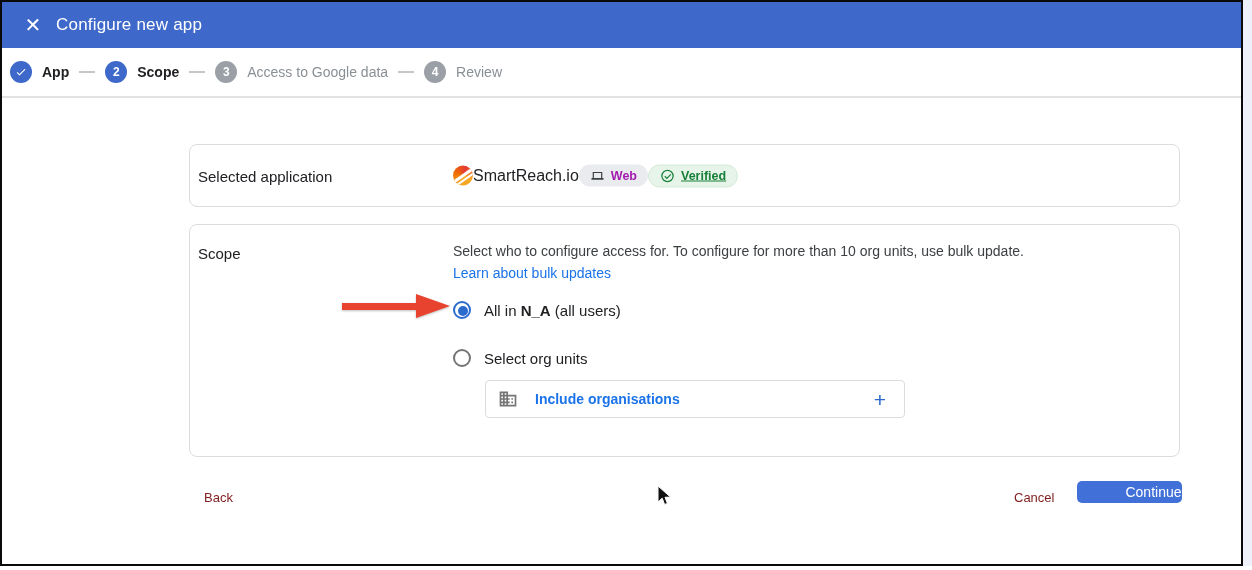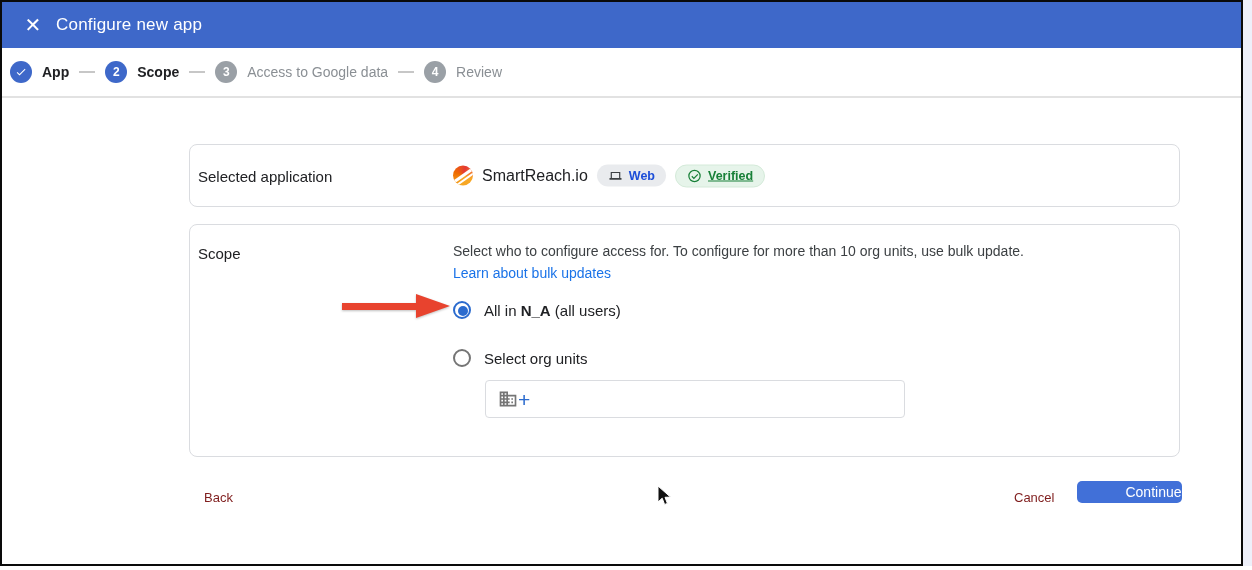--- a/index.html
+++ b/index.html
@@ -34,30 +34,30 @@
   .card { position:absolute; left:187px; width:991px; border:1px solid #dadce0;
     border-radius:8px; background:#fff; }
   .card1 { top:142px; height:63px; }
   .card2 { top:222px; height:233px; }
   .card-label { position:absolute; left:8px; font-size:15px; font-weight:500; color:#202124; }
   .card1 .card-label { top:50%; transform:translateY(-50%); }
   .card2 .card-label { top:20px; }
 
   
   .app-row { position:absolute; left:263px; top:50%; transform:translateY(-50%);
-    display:flex; align-items:center; gap:9px; }
+    display:flex; align-items:center; }
   .app-logo { width:20px; height:20px; border-radius:50%; position:relative; overflow:hidden;
     background:conic-gradient(from 200deg, #f5a623, #ef6c00, #e53935, #f9a825, #f5a623); }
   .app-logo::after { content:""; position:absolute; left:-4px; top:8px; width:30px; height:3px;
     background:#fff; transform:rotate(-35deg); }
   .app-logo::before { content:""; position:absolute; left:-6px; top:15px; width:30px; height:2px;
     background:#fff; transform:rotate(-35deg); }
   .app-name { font-size:16px; color:#202124; }
   .badge-web { display:flex; align-items:center; gap:6px; background:#e9ebee; border-radius:12px;
-    padding:4px 11px; font-size:12.5px; font-weight:700; color:#1d4ed8; }
+    padding:4px 11px; font-size:12.5px; font-weight:700; color:#a21caf; }
   .badge-verified { display:flex; align-items:center; gap:6px; background:#e6f4ea;
     border:1px solid #d4ead9; border-radius:12px; padding:3px 11px; font-size:12.5px;
     font-weight:700; color:#188038; }
   .badge-verified .vtext { text-decoration:underline; }
 
   
   .scope-body { position:absolute; left:263px; top:16px; width:700px; }
   .scope-desc { font-size:14px; color:#3c4043; line-height:20px; }
   .scope-link { display:inline-block; margin-top:2px; font-size:14px; color:#1a73e8;
     cursor:pointer; line-height:20px; }
@@ -161,20 +161,21 @@
       <div class="radio-row">
         <div class="radio"></div>
         <div class="radio-label">Select org units</div>
       </div>
     </div>
 
     <div class="include-box">
       <svg width="20" height="20" viewBox="0 0 24 24">
           <path d="M12 7V3H2v18h20V7H12zM6 19H4v-2h2v2zm0-4H4v-2h2v2zm0-4H4V9h2v2zm0-4H4V5h2v2zm4 12H8v-2h2v2zm0-4H8v-2h2v2zm0-4H8V9h2v2zm0-4H8V5h2v2zm10 12h-8v-2h2v-2h-2v-2h2v-2h-2V9h8v10zm-2-8h-2v2h2v-2zm0 4h-2v2h2v-2z" fill="#757575"></path>
         </svg>
+      <div class="include-label">Include organisations</div>
       <div class="plus">+</div>
     </div>
   </div>
 
   <svg class="red-arrow" viewBox="0 0 112 26">
     <rect x="2" y="10" width="80" height="7" fill="#e8432e"></rect>
     <polygon points="76,1 76,25 110,13" fill="#e8432e"></polygon>
   </svg>
 
   <div class="link-btn back-link">Back</div>

